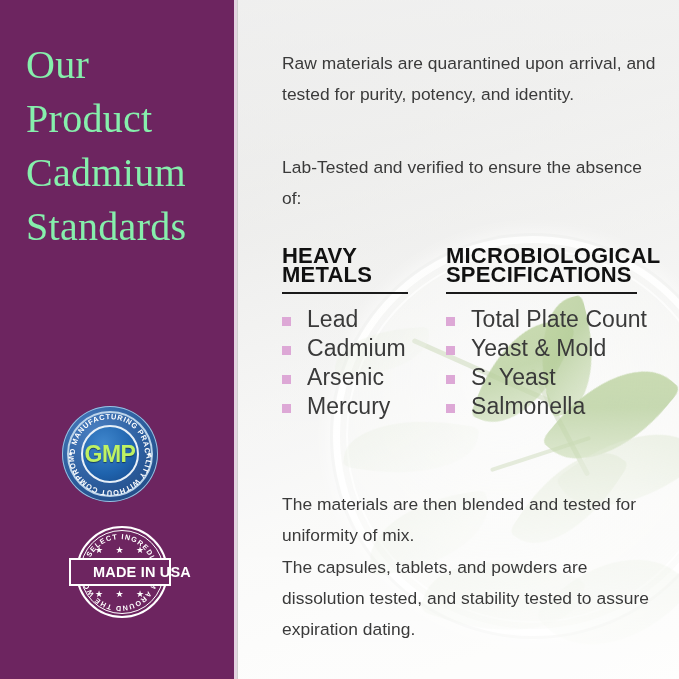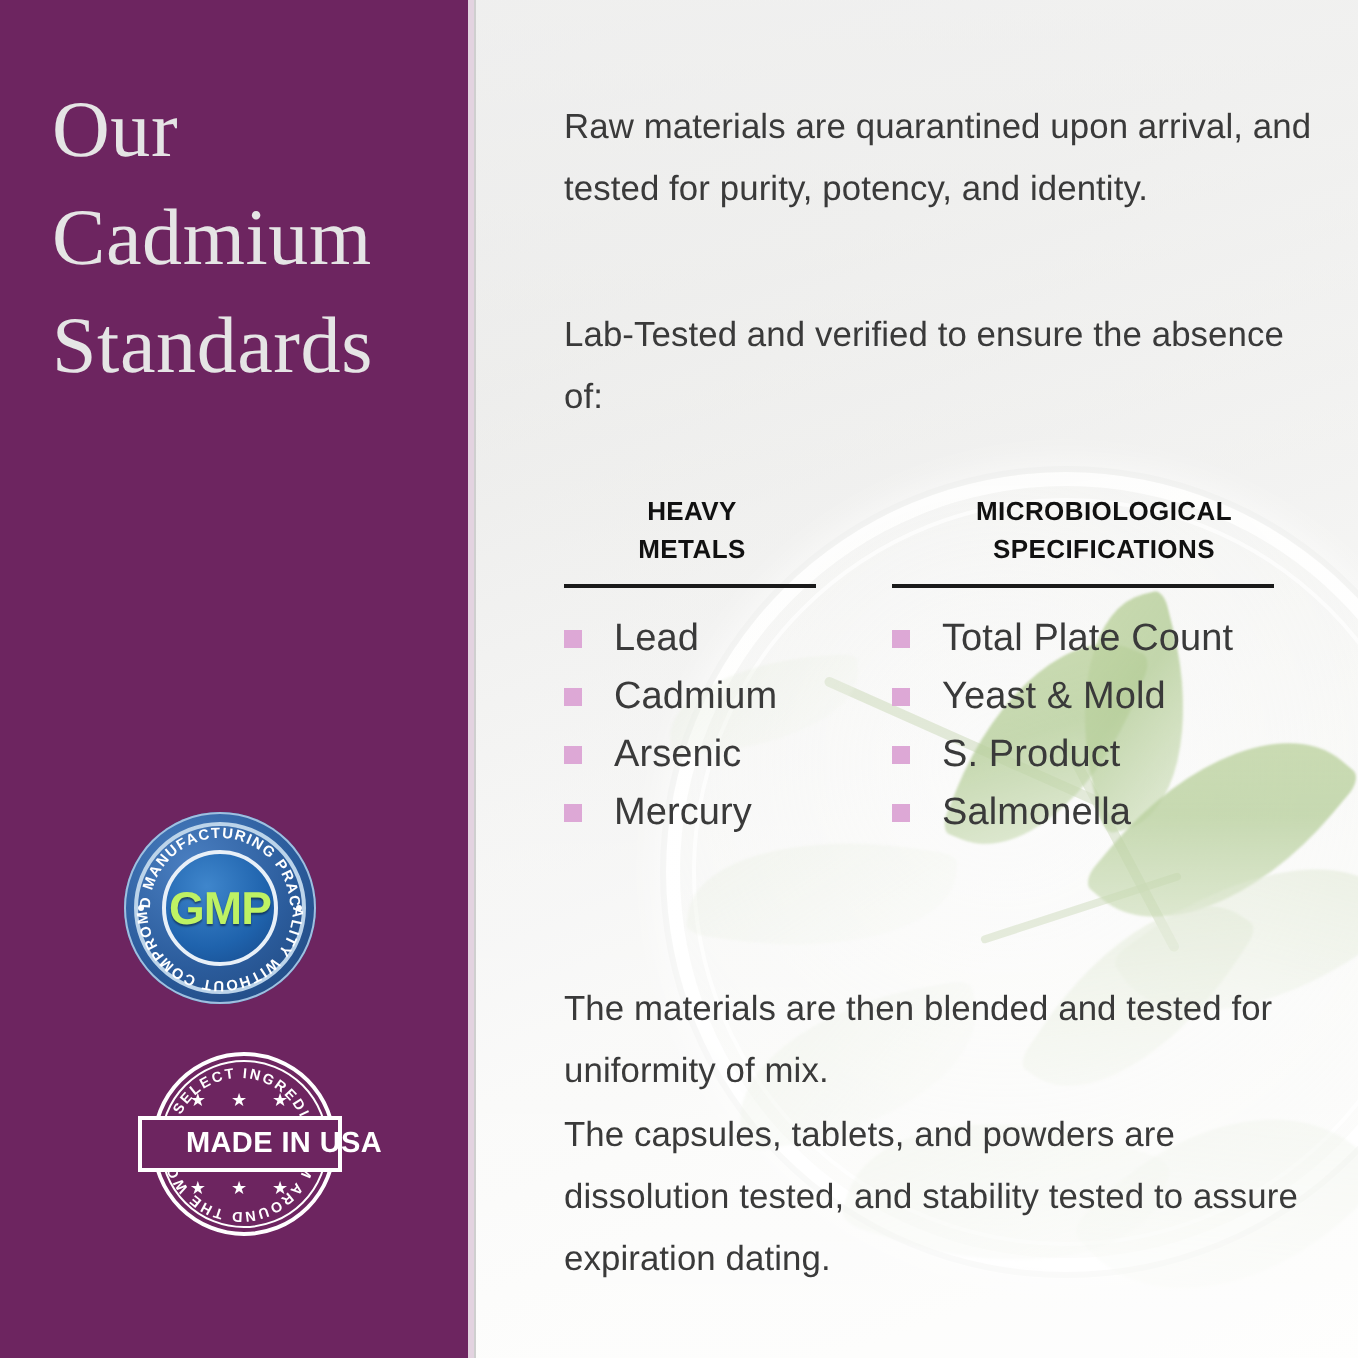--- a/index.html
+++ b/index.html
@@ -43,21 +43,21 @@
     width: 1px;
     height: 679px;
     background: #CFCFCF;
   }
 
   #panel-title {
     position: absolute;
     left: 26px;
     top: 38px;
     width: 205px;
-    color: #e5e5e5;
+    color: #86efac;
     font-family: "Liberation Serif", serif;
     font-size: 40px;
     line-height: 54px;
     font-weight: normal;
     letter-spacing: 0.3px;
   }
   #panel-title .tline { display: block; white-space: nowrap; }
 
   
   #gmp-badge {
@@ -260,25 +260,24 @@
   .col {
     position: absolute;
   }
   #col-heavy { left: 44px; top: 231px; width: 128px; }
   #col-micro { left: 208px; top: 231px; width: 212px; }
 
   .col-head {
     color: #111111;
     font-family: "Liberation Sans", sans-serif;
     font-weight: bold;
-    font-size: 13px;
+    font-size: 22px;
     line-height: 18.5px;
     letter-spacing: 0.2px;
     white-space: nowrap;
-    text-align: center;
   }
   .col-rule {
     height: 2px;
     background: #1A1A1A;
     margin-top: 8px;
   }
   #col-heavy .col-rule { width: 126px; }
   #col-micro .col-rule { width: 191px; }
 
   .bullet-list {
@@ -296,35 +295,36 @@
     width: 9px;
     height: 9px;
     background: #DDA8D6;
     margin-right: 16px;
     position: relative;
     top: -1px;
   }
   .li-label {
     color: #3A3A3A;
     font-family: "Liberation Sans", sans-serif;
-    font-size: 19px;
+    font-size: 23px;
     line-height: 21px;
     letter-spacing: 0.05px;
     white-space: nowrap;
   }
 </style>
 </head>
 <body>
 
 <div id="page">
 
   <div id="left-panel">
 
     <div id="panel-title">
       <span class="tline">Our</span>
+      <span class="tline">Product</span>
       <span class="tline">Cadmium</span>
       <span class="tline">Standards</span>
     </div>
 
     <div id="gmp-badge">
       <div class="gmp-ring-outer"></div>
       <div class="gmp-ring-mid"></div>
       <svg class="arc-svg" width="96" height="96" viewBox="0 0 96 96">
         <defs>
           <path id="gmpTopArc" d="M 13 48 A 35 35 0 0 1 83 48"></path>
@@ -432,21 +432,21 @@
           <li>
               <span class="sq"></span>
               <span class="li-label">Total Plate Count</span>
             </li>
           <li>
               <span class="sq"></span>
               <span class="li-label">Yeast &amp; Mold</span>
             </li>
           <li>
               <span class="sq"></span>
-              <span class="li-label">S. Product</span>
+              <span class="li-label">S. Yeast</span>
             </li>
           <li>
               <span class="sq"></span>
               <span class="li-label">Salmonella</span>
             </li>
         </ul>
       </div>
 
       <div class="para" id="para-3">The materials are then blended and tested for uniformity of mix.</div>
       <div class="para" id="para-4">The capsules, tablets, and powders are dissolution tested, and stability tested to assure expiration dating.</div>

